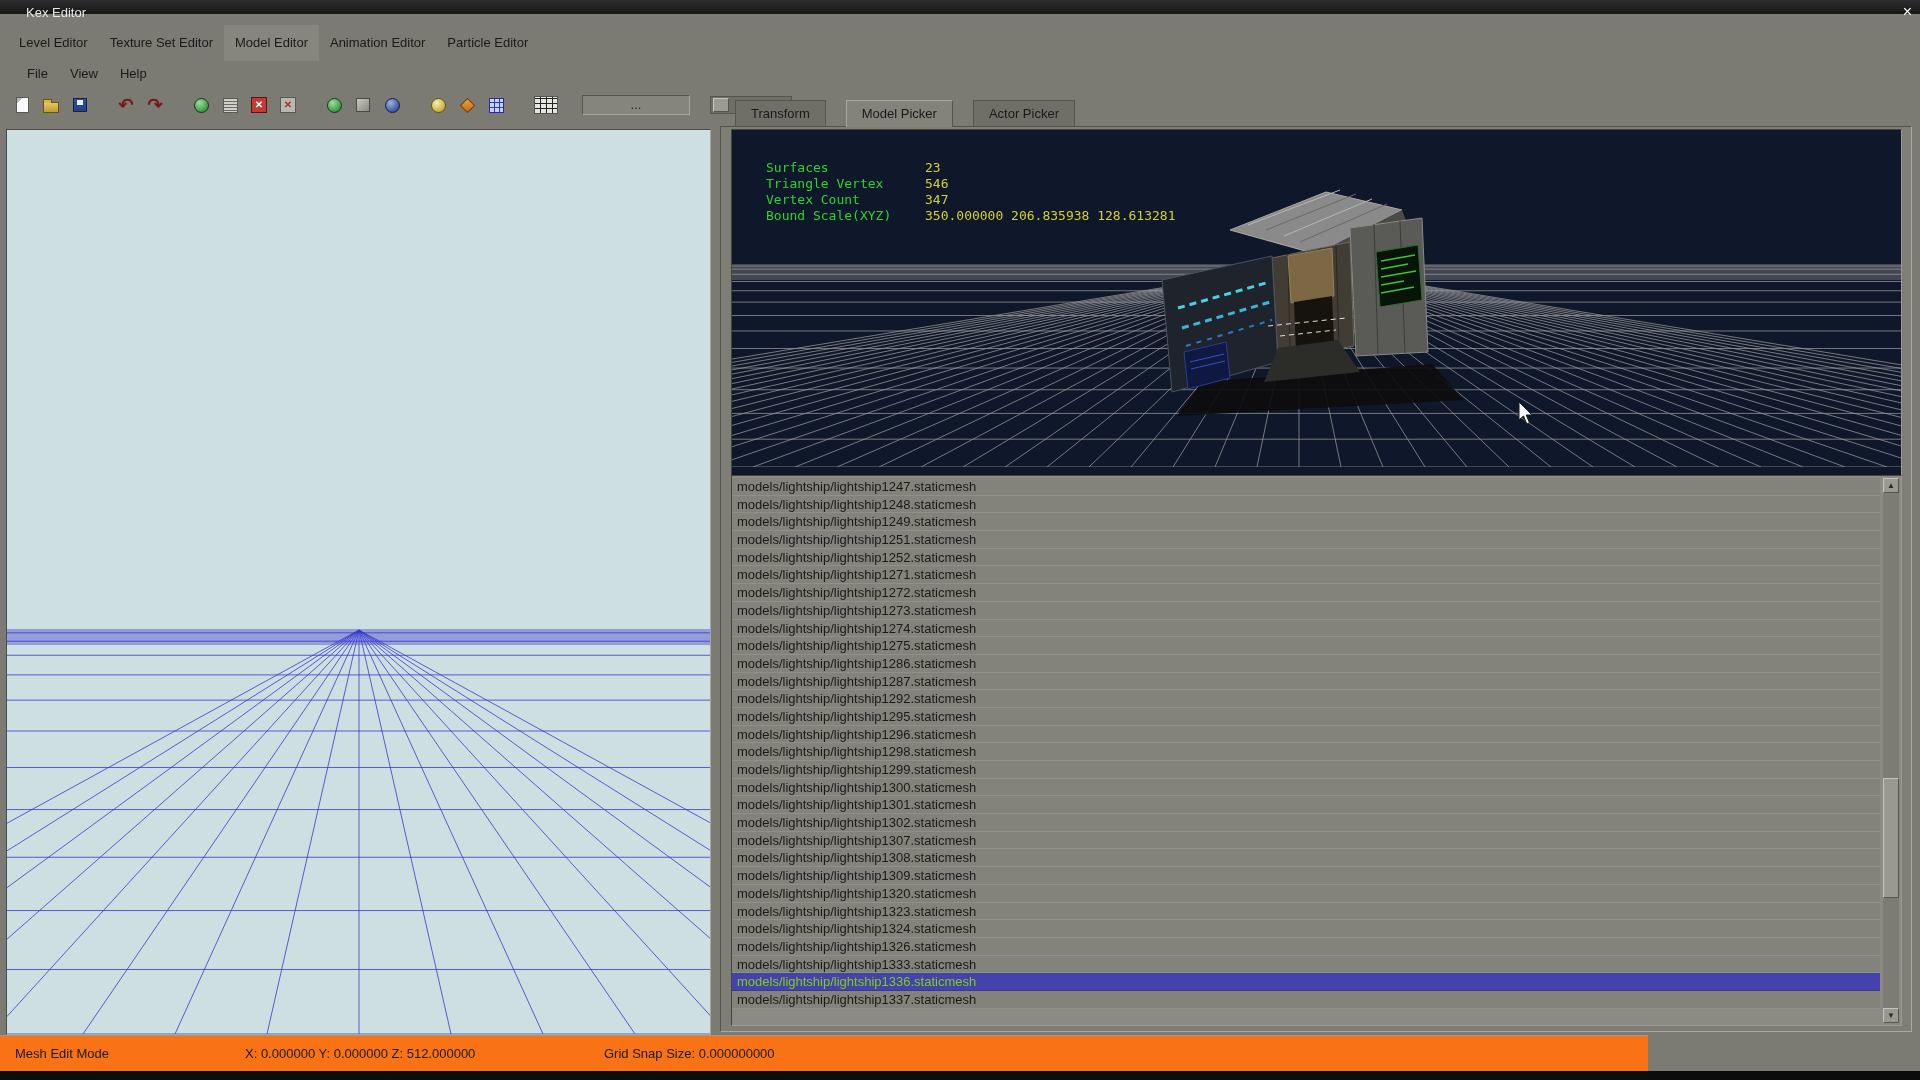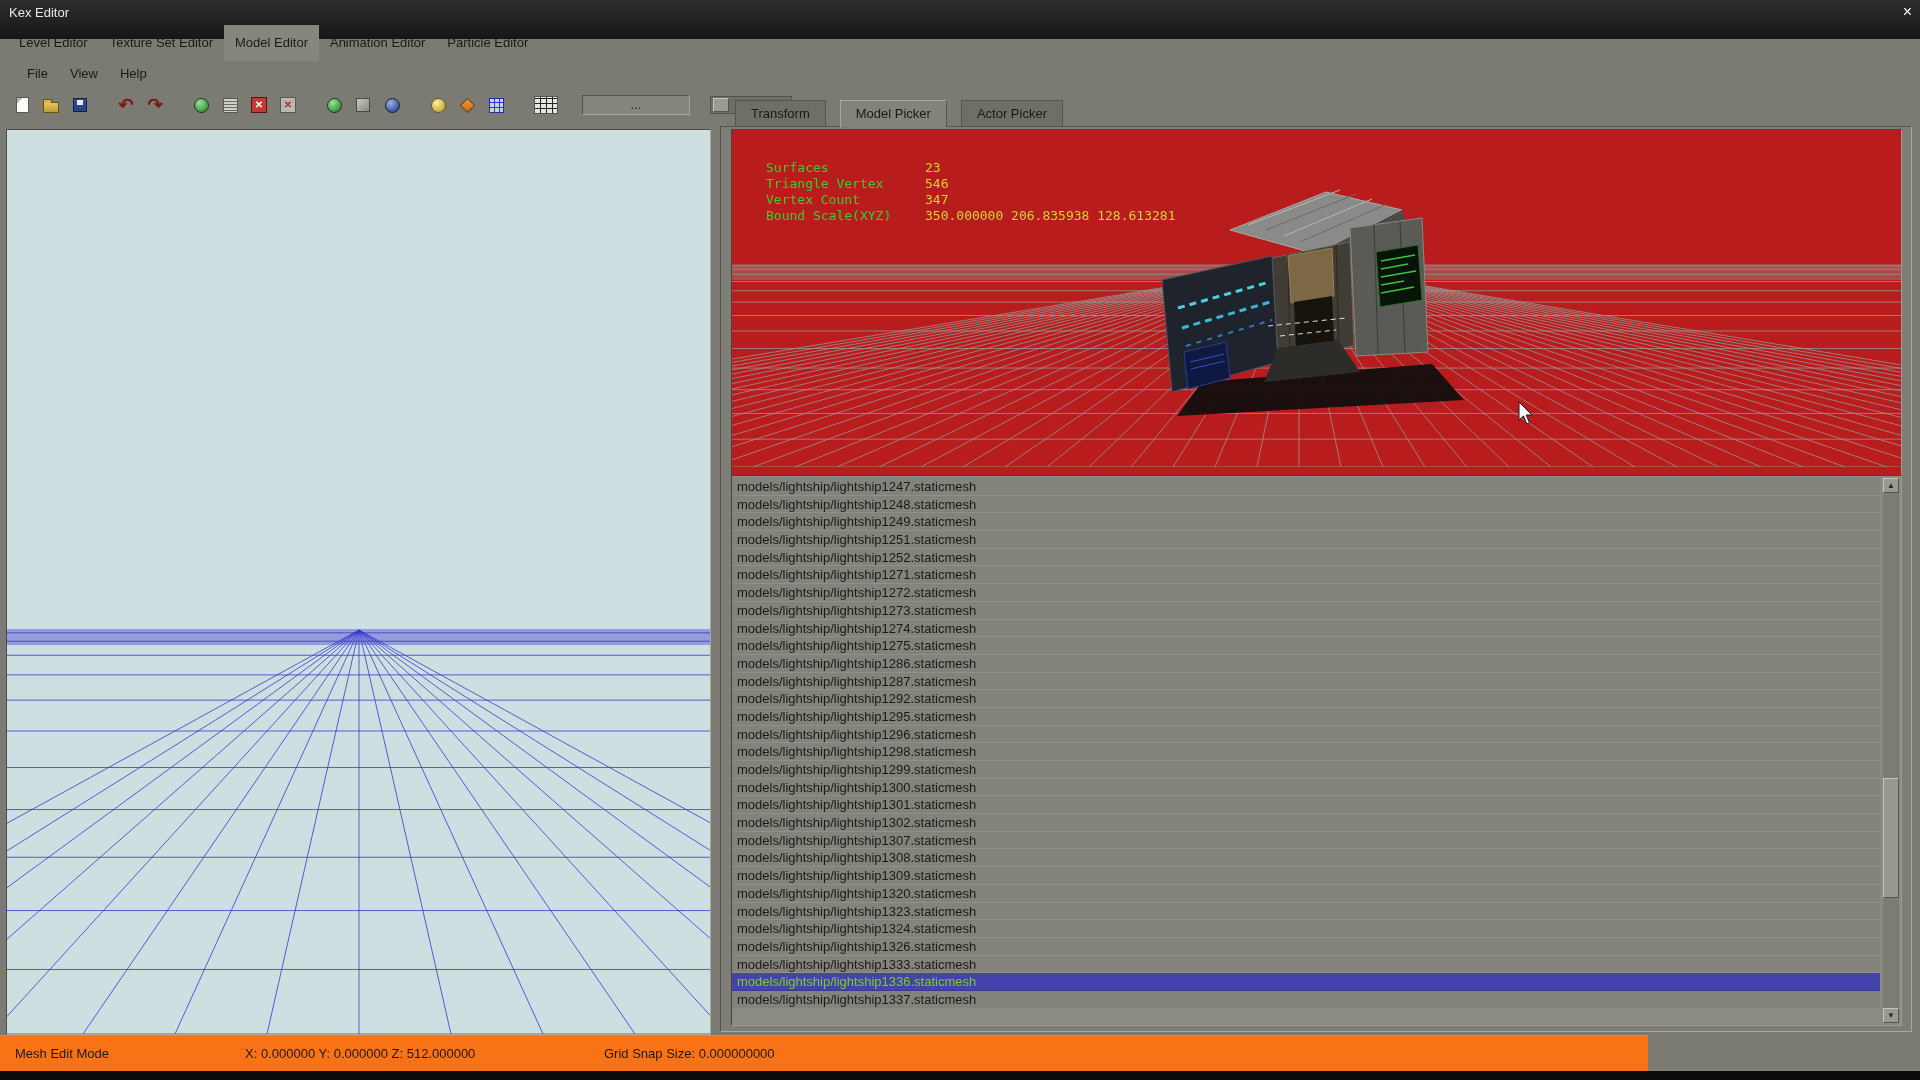--- a/index.html
+++ b/index.html
@@ -1,20 +1,20 @@
 <!DOCTYPE html>
 <html style="--stat-label: #2fd32f; --stat-value: #d3d32f; --sel-bg: #4343ab;"><head>
 <meta charset="utf-8">
 <style>
   *{box-sizing:border-box;margin:0;padding:0}
   html,body{width:1920px;height:1080px;overflow:hidden}
   body{background:#7b7b73;font-family:"Liberation Sans","DejaVu Sans",sans-serif;font-size:13px;color:#1a1a1a;position:relative}
 
   
-  #titlebar{position:absolute;left:0;top:0;width:1920px;height:39px;background:linear-gradient(#2e2e2e,#161616);color:#e8e8e8;line-height:25px;padding-left:9px}
+  #titlebar{position:absolute;left:0;top:0;width:1920px;height:14px;background:linear-gradient(#2e2e2e,#161616);color:#e8e8e8;line-height:25px;padding-left:26px}
   #close-btn{position:absolute;right:8px;top:0;line-height:24px;font-size:16px;color:#ffffff}
 
   
   #editor-tabs{position:absolute;left:0;top:25px;width:1899px;height:36px;display:flex;align-items:center;padding-left:8px}
   .etab{padding:0 11px;line-height:36px;cursor:default}
   .etab.active{background:#86867e}
 
   
   #menubar{position:absolute;left:8px;top:61px;width:1920px;height:24px;display:flex;align-items:center;padding-left:8px}
   .menu-item{padding:0 11px;cursor:default}
@@ -45,25 +45,25 @@
   #toolbar-slider{width:82px;height:18px;background:#6f6f67;border:1px solid #55554f;position:relative}
   #slider-thumb{position:absolute;left:2px;top:1px;width:16px;height:14px;background:#9b9b93;border:1px solid;border-color:#c8c8c0 #55554f #55554f #c8c8c0}
 
   
   #left-viewport{position:absolute;left:6px;top:129px;width:705px;height:906px;background:#cedfe2;border:1px solid;border-color:#4e4e48 #a8a8a0 #a8a8a0 #4e4e48;overflow:hidden}
   #svg-left{position:absolute;left:0;top:0}
 
   
   #right-frame{position:absolute;left:720px;top:126px;width:1192px;height:906px;border:1px solid;border-color:#55554f #a8a8a0 #a8a8a0 #55554f;background:#7e7e76;z-index:1}
   #right-tabs{position:absolute;left:735px;top:100px;height:28px;display:flex;align-items:flex-start;z-index:3}
-  .rtab{padding:0 15px;line-height:26px;height:26px;background:#6f6f68;border:1px solid #55554f;border-bottom:none;margin-right:14px;cursor:default}
+  .rtab{padding:0 15px;line-height:26px;height:26px;background:#6f6f68;border:1px solid #55554f;border-bottom:none;margin-right:20px;cursor:default}
   .rtab.active{background:#83837b;height:27px;border-color:#a8a8a0 #55554f #83837b #a8a8a0}
 
   
-  #preview-panel{position:absolute;left:731px;top:129px;width:1171px;height:369px;background:#b91c1c;border:1px solid;border-color:#45453f #9a9a92 #9a9a92 #45453f;z-index:2;overflow:hidden}
+  #preview-panel{position:absolute;left:731px;top:129px;width:1171px;height:369px;background:#0f172a;border:1px solid;border-color:#45453f #9a9a92 #9a9a92 #45453f;z-index:2;overflow:hidden}
   #svg-preview{position:absolute;left:0;top:0}
   #stats{position:absolute;left:34px;top:30px;font-family:"DejaVu Sans Mono","Liberation Mono",monospace;font-size:13px;line-height:16px;z-index:2}
   .stat{display:flex;white-space:pre}
   .stat .sl{width:159px;color:var(--stat-label,#2fd32f)}
   .stat .sv{color:var(--stat-value,#d3d32f)}
 
   
   #list-panel{position:absolute;left:731px;top:475px;width:1171px;height:551px;background:#8b8b83;border:1px solid;border-color:#45453f #9a9a92 #9a9a92 #45453f;z-index:2;overflow:hidden}
   #model-list{position:absolute;left:0;top:2px;right:21px}
   .lrow{height:17.7px;line-height:17.7px;padding-left:5px;background:#83837b;border-bottom:1px solid #909088;white-space:nowrap;overflow:hidden;cursor:default}

